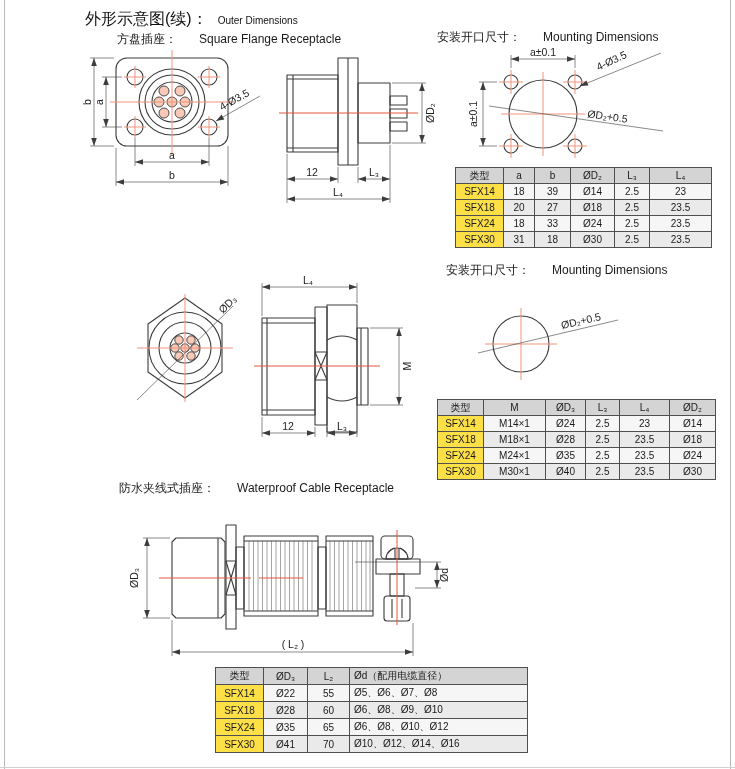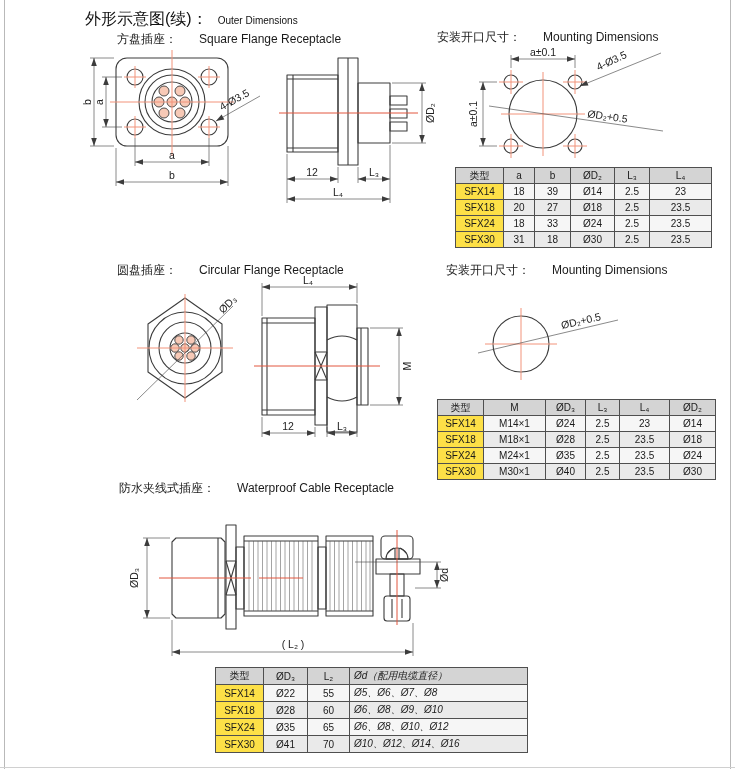--- a/index.html
+++ b/index.html
@@ -20,21 +20,21 @@
   text.d{font:10.5px "Liberation Sans","DejaVu Sans",sans-serif;fill:#222;}
   table.tbl{position:absolute;border-collapse:collapse;table-layout:fixed;
             font-size:10px;color:#1a1a1a;}
   .tbl th,.tbl td{border:1px solid #4f4f4f;text-align:center;padding:0 2px;height:15px;
                   overflow:hidden;white-space:nowrap;}
   .tbl th{background:#d4d4d4;font-weight:normal;}
   .tbl td:first-child{background:#fde047;}
   .tbl tbody tr:nth-child(odd) td:not(:first-child){background:#f6f6f6;}
   .tbl tbody tr:nth-child(even) td:not(:first-child){background:#eaeaea;}
   .tbl3 th,.tbl3 td{height:16px;}
-  .tbl3 th:last-child,.tbl3 td:last-child{text-align:left;padding-left:4px;font-style:italic;}
+  .tbl3 th:last-child,.tbl3 td:last-child{text-align:left;padding-left:4px;}
 </style>
 </head>
 <body>
 
 <div class="page">
 
   <div class="edge" style="left:4px;top:0;width:1px;height:769px"></div>
   <div class="edge" style="left:730px;top:0;width:1px;height:769px"></div>
   <div class="edge" style="left:0;top:767px;width:735px;height:1px;background:#d0d0d0"></div>
 
@@ -204,24 +204,20 @@
           <td>SFX30</td>
           <td>31</td>
           <td>18</td>
           <td>Ø30</td>
           <td>2.5</td>
           <td>23.5</td>
         </tr>
       </tbody>
     </table>
 
-  <div class="sec-label" style="left:117px;top:262px">
-    <span>圆盘插座：</span>
-    <span>Circular Flange Receptacle</span>
-  </div>
   <div class="sec-label" style="left:446px;top:262px">
     <span>安装开口尺寸：</span>
     <span>Mounting Dimensions</span>
   </div>
 
   <svg style="left:133px;top:286px" width="125" height="128" viewBox="0 0 125 128">
     <g class="ol">
       <polygon points="52,12 89,38 89,86 52,112 15,86 15,38"></polygon>
       <circle cx="52" cy="62" r="36"></circle>
       <circle cx="52" cy="62" r="26"></circle>

